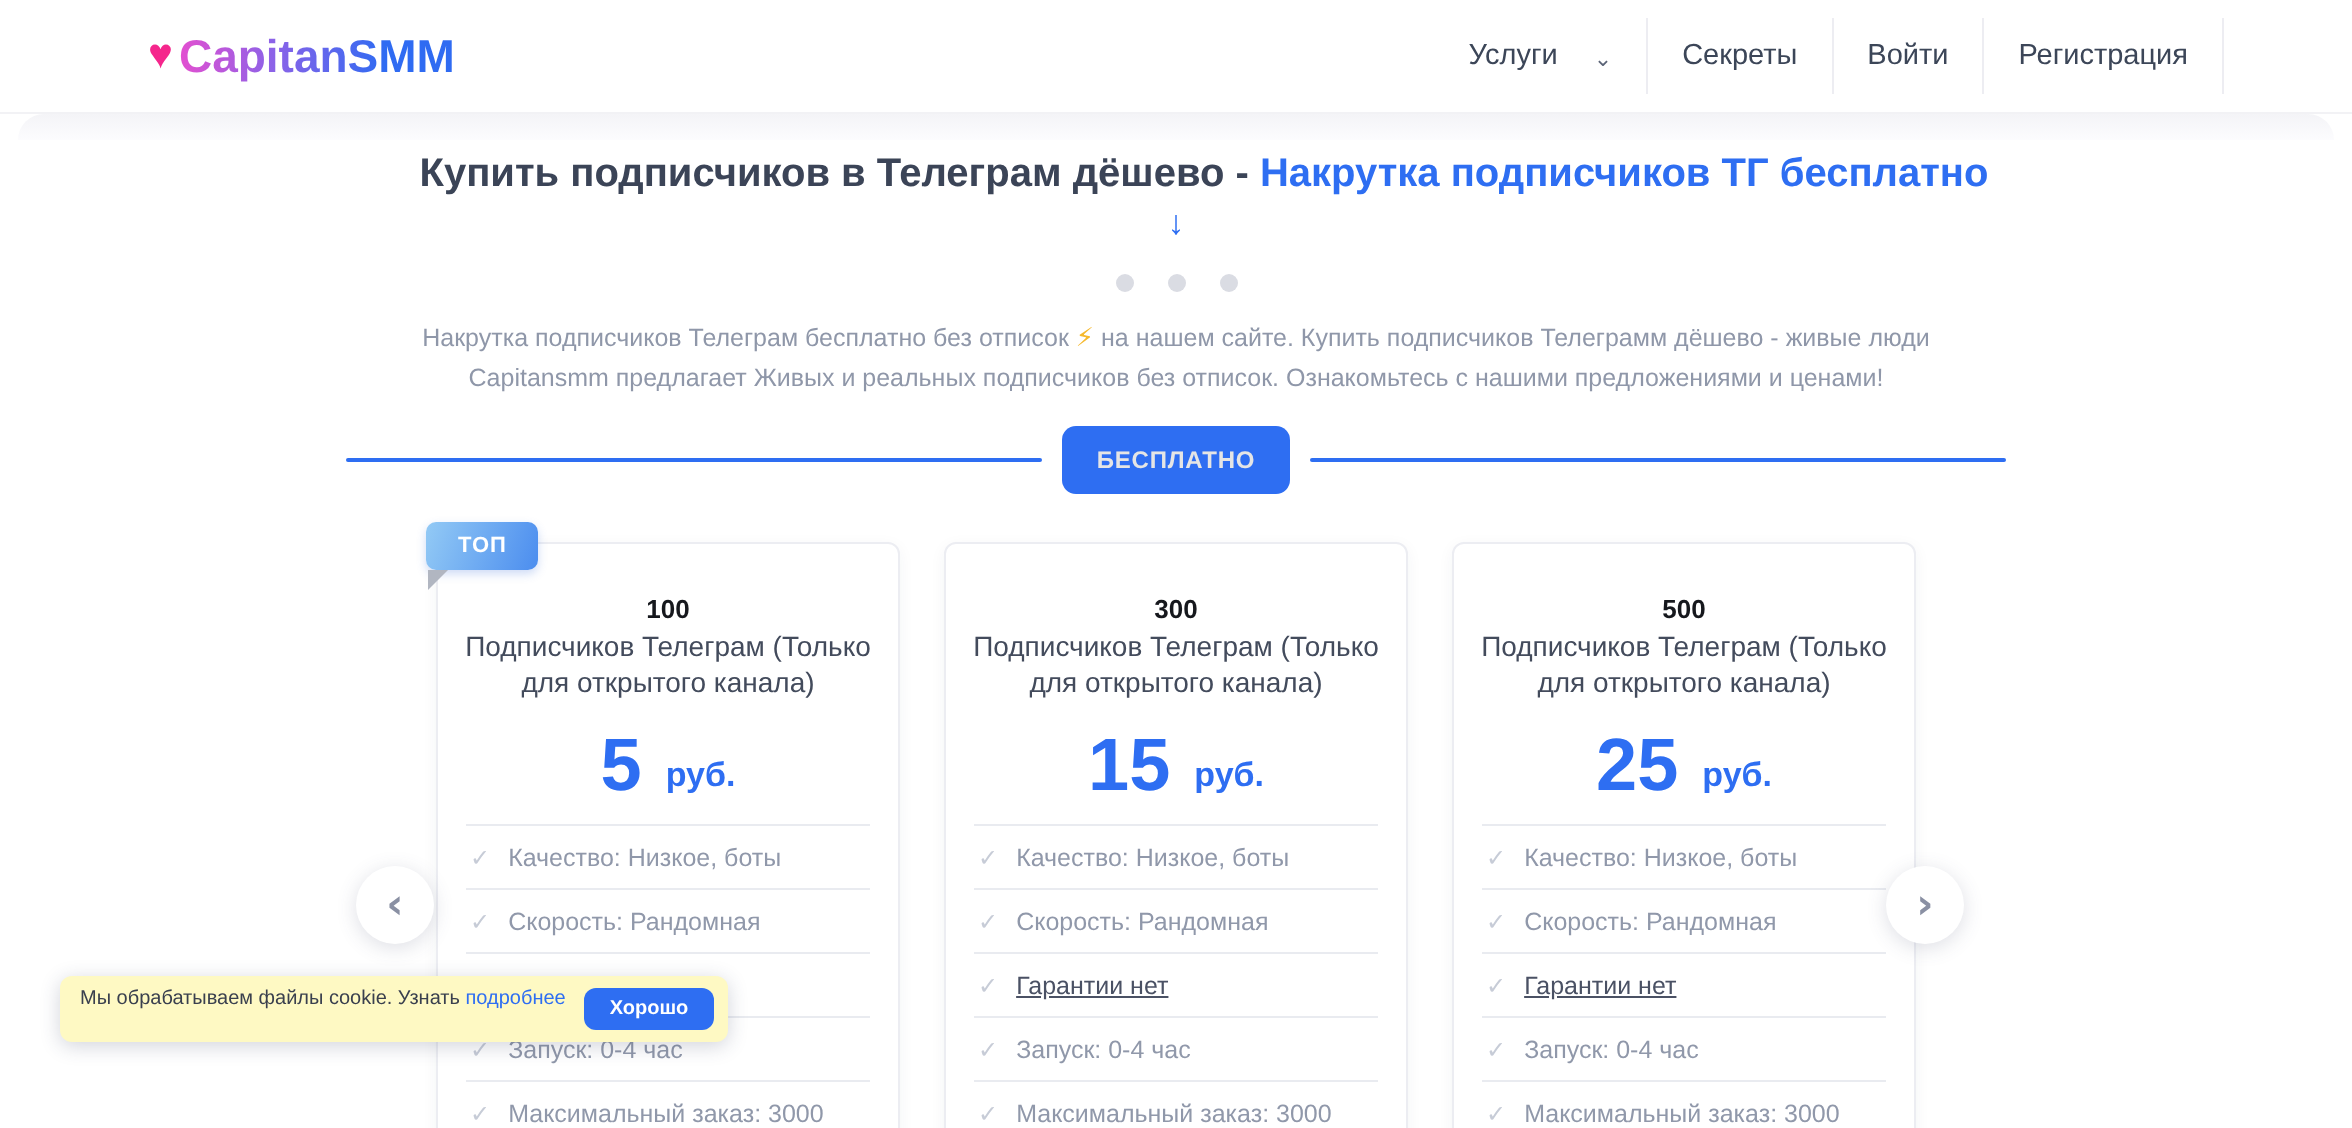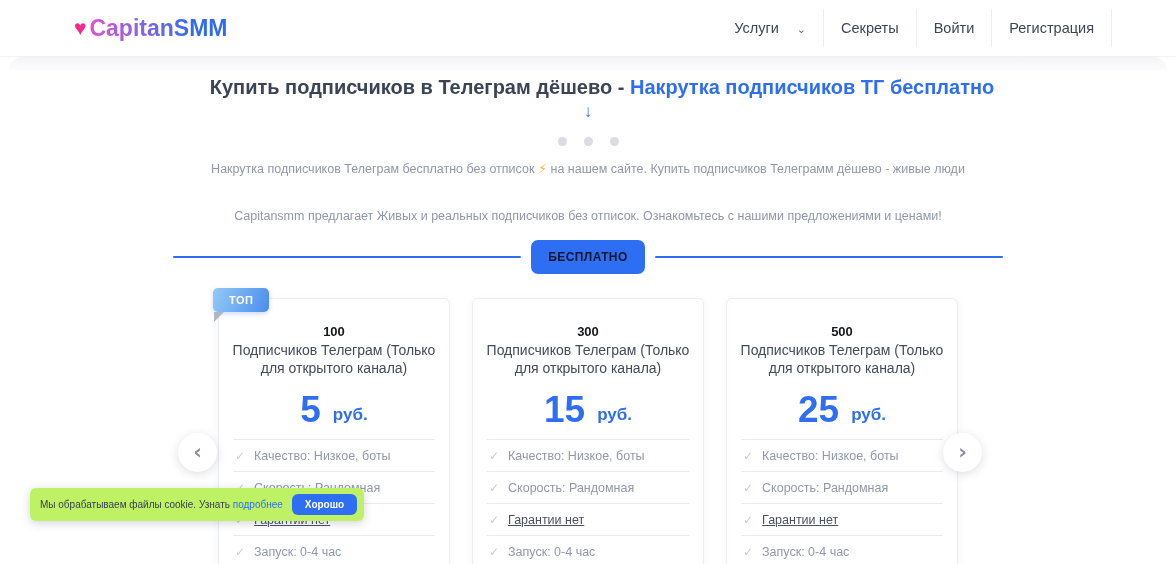--- a/index.html
+++ b/index.html
@@ -24,26 +24,26 @@
     background:linear-gradient(#f4f4f7,#fcfcfe); }
 
   
   .hero { text-align:center; }
   .hero-title { margin-top:6px; font-size:20px; font-weight:700; color:#3b4457;padding-left:28px; }
   .hero-title .title-link { color:#2e6ef2; cursor:pointer; }
   .down-arrow { color:#2e6ef2; font-size:17px; font-weight:700; line-height:1; margin-top:4px; }
   .dots { display:flex; justify-content:center; gap:17px; margin-top:17px; }
   .dot { width:9px; height:9px; border-radius:50%; background:#dadce3; cursor:pointer; }
   .hero-p { font-size:12.5px; color:#8f97a9; margin-top:15px; line-height:1.2; }
-  .hero-p + .hero-p { margin-top:32px; }
+  .hero-p + .hero-p { margin-top:5px; }
   .bolt { color:#f6b92d; font-size:13px; }
 
   .free-row { display:flex; align-items:center; justify-content:center; margin-top:16px; }
   .free-line { width:348px; height:2px; background:#2e6ef2; border-radius:2px; }
-  .free-btn { margin:0 10px; background:#2e6ef2; color:#0f172a; border:none; cursor:pointer;
+  .free-btn { margin:0 10px; background:#2e6ef2; color:#e5e5e5; border:none; cursor:pointer;
     font-size:12px; font-weight:700; letter-spacing:.4px; padding:10px 17px; border-radius:7px;
     font-family:"Liberation Sans",sans-serif; }
 
   
   .cards { display:flex; justify-content:center; gap:22px; margin-top:24px; }
   .card { position:relative; width:232px; min-height:330px; background:#ffffff;
     border:1px solid #ecedf2; border-radius:6px; box-shadow:0 2px 8px rgba(40,50,80,.05);
     text-align:center; }
   .badge { position:absolute; top:-11px; left:-6px; z-index:3;
     background:linear-gradient(110deg,#93caf5 0%,#4f90ef 95%);
@@ -66,23 +66,23 @@
 
   
   .arrow-btn { position:absolute; width:39px; height:39px; border-radius:50%; background:#ffffff;
     border:none; box-shadow:0 2px 10px rgba(70,80,110,.18); cursor:pointer; z-index:5;
     color:#8a90a3; font-size:21px; font-weight:700; line-height:37px; text-align:center;
     font-family:"DejaVu Sans",sans-serif; padding:0; }
   .arrow-prev { left:178px; top:433px; }
   .arrow-next { left:943px; top:433px; }
 
   
-  .cookie { position:absolute; left:30px; top:488px; z-index:10; background:#bef264;
+  .cookie { position:absolute; left:30px; top:488px; z-index:10; background:#fef9c3;
     border-radius:6px; box-shadow:0 2px 10px rgba(50,60,90,.22); padding:6px 7px 6px 10px;
-    display:flex; align-items:center; gap:9px; }
+    display:flex; gap:9px; }
   .cookie-text { font-size:10px; color:#3a404e; white-space:nowrap; }
   .cookie-link { color:#2e6ef2; cursor:pointer; }
   .cookie-btn { background:#2e6ef2; color:#ffffff; border:none; cursor:pointer; border-radius:6px;
     font-size:10px; font-weight:700; padding:5px 13px; font-family:"Liberation Sans",sans-serif; }
 </style>
 </head>
 <body>
 
 <div class="page">
 

